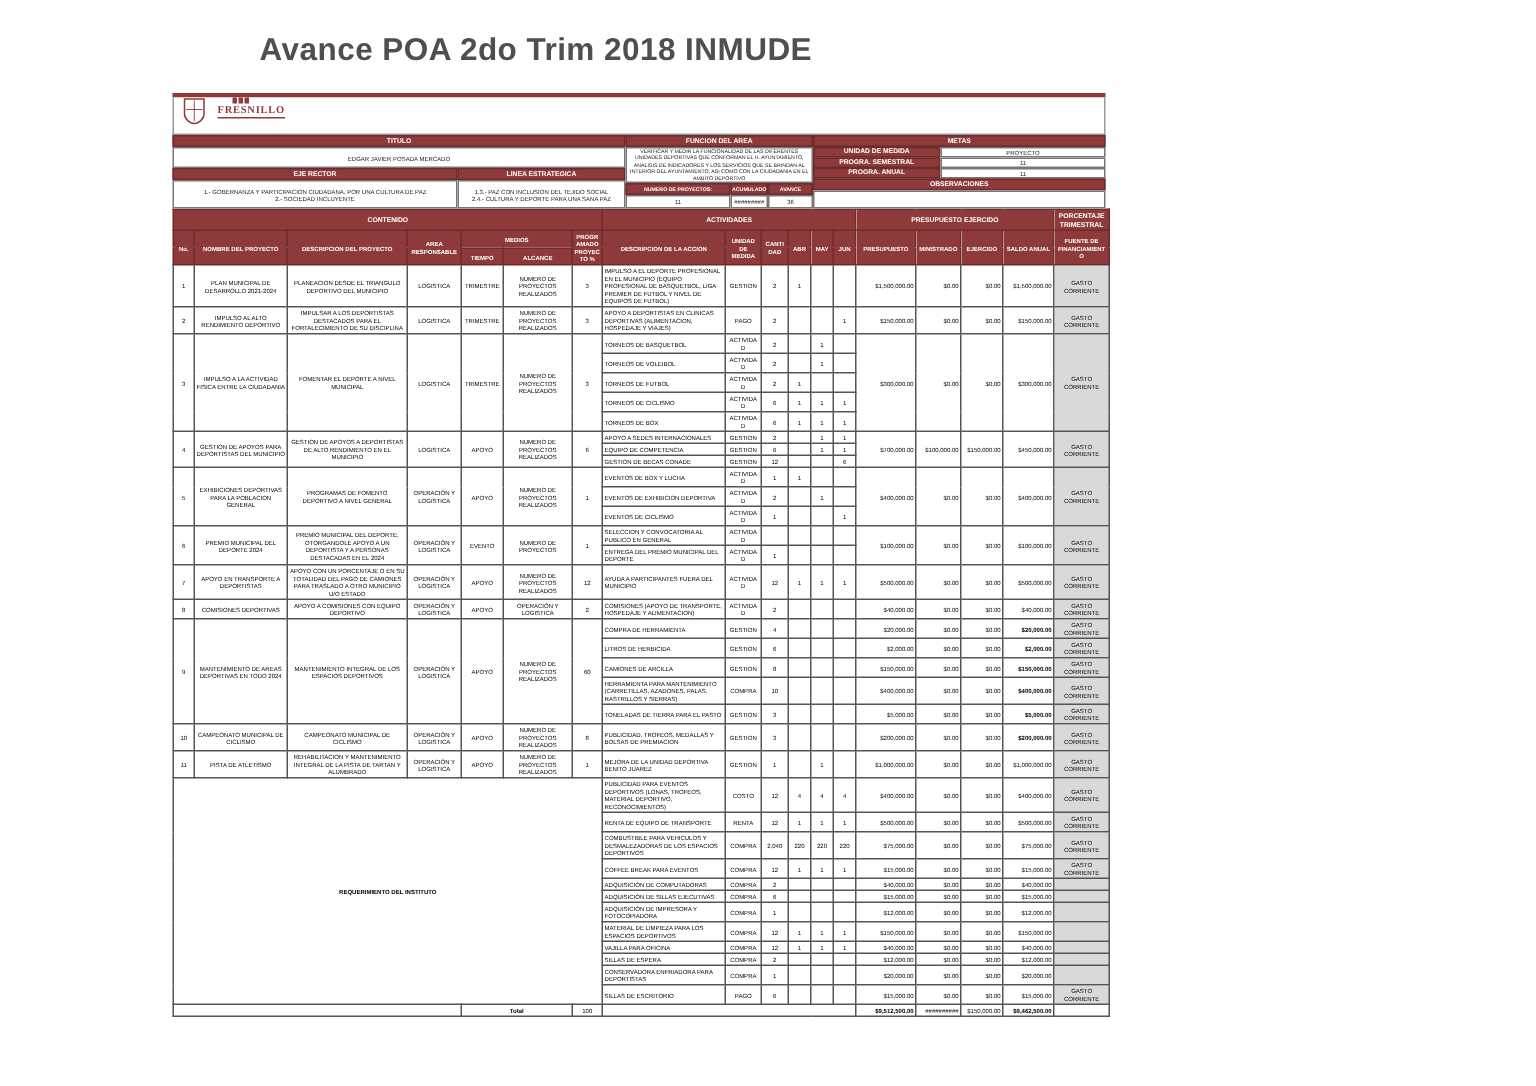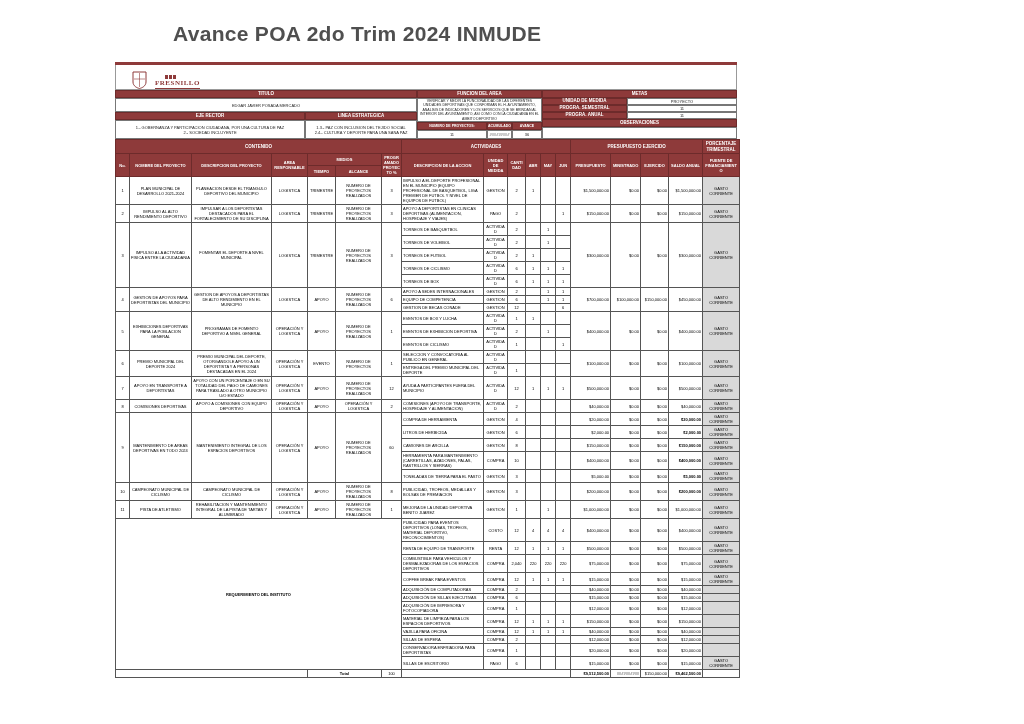--- a/index.html
+++ b/index.html
@@ -3,22 +3,22 @@
 <meta charset="utf-8">
 <style>
   html,body{margin:0;padding:0;background:#ffffff;width:1024px;height:724px;overflow:hidden;
     font-family:"Liberation Sans", sans-serif;}
   .canvas{position:relative;width:1024px;height:724px;background:#fff;}
   .page-title{position:absolute;left:173px;top:22px;font-size:21px;font-weight:bold;
     color:#4f4f4f;letter-spacing:.3px;}
   .doc{position:absolute;left:115px;top:62px;width:622px;}
   .topstrip{height:3px;background:#8e3a3a;}
   
-  .logo-row{height:24px;border:1px solid #999;border-top:none;display:flex;align-items:flex-end;
-    gap:8px;padding-left:16px;background:#fff;}
+  .logo-row{height:24px;border:1px solid #999;border-top:none;display:flex;align-items:flex-start;
+    gap:8px;padding-left:6px;background:#fff;}
   .crest{width:15px;height:18px;}
   .wordmark{display:flex;flex-direction:column;line-height:1;}
   .wordmark .castle{display:flex;gap:1px;margin-left:10px;margin-bottom:1px;}
   .wordmark .castle i{display:block;width:3px;height:4px;background:#8e3a3a;}
   .wordmark .wm-text{font-family:"Liberation Serif", serif;font-weight:bold;color:#8e3a3a;
     font-size:7px;letter-spacing:.5px;}
   .wordmark .wm-rule{height:1px;background:#8e3a3a;margin-top:1px;}
   
   .hdr{display:flex;width:622px;box-sizing:border-box;}
   .hcol{display:flex;flex-direction:column;box-sizing:border-box;}
@@ -47,21 +47,21 @@
   td.b{font-weight:bold;}
   td.fuente{background:#d9d9d9;text-align:center;font-size:3.5px;}
   td.req{font-weight:bold;font-size:6px;text-align:center;vertical-align:middle;}
   td.nb{border:none;background:#fff;}
   .ofl{white-space:nowrap;overflow:hidden;}
 </style>
 </head>
 <body>
 
 <div class="canvas">
-  <div class="page-title">Avance POA 2do Trim 2024 INMUDE</div>
+  <div class="page-title">Avance POA 2do Trim 2018 INMUDE</div>
 
   <div class="doc">
     <div class="topstrip"></div>
 
     <div class="logo-row">
       <svg class="crest" viewBox="0 0 15 18">
         <path d="M1 1 h13 v10 c0 4 -4 6 -6.5 6.5 C5 17 1 15 1 11 Z" fill="#fff" stroke="#8e3a3a" stroke-width="1"></path>
         <line x1="7.5" y1="2" x2="7.5" y2="16" stroke="#8e3a3a" stroke-width="0.6"></line>
         <line x1="2" y1="8" x2="13" y2="8" stroke="#8e3a3a" stroke-width="0.6"></line>
       </svg>

